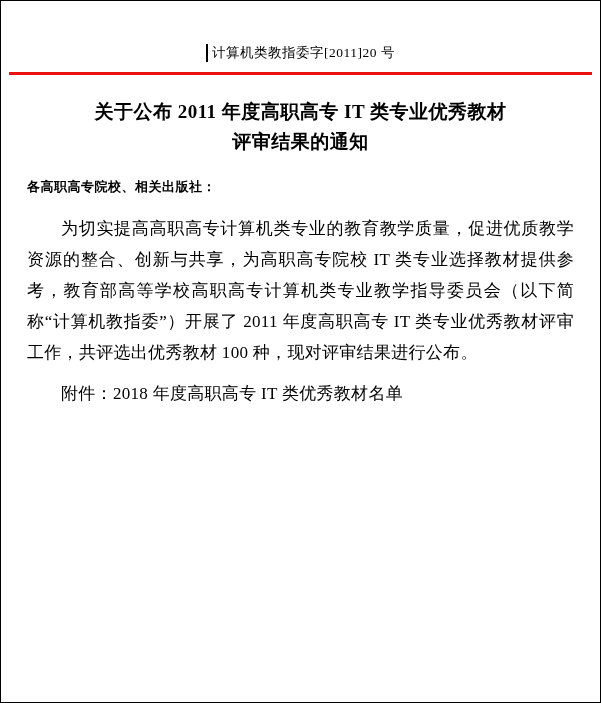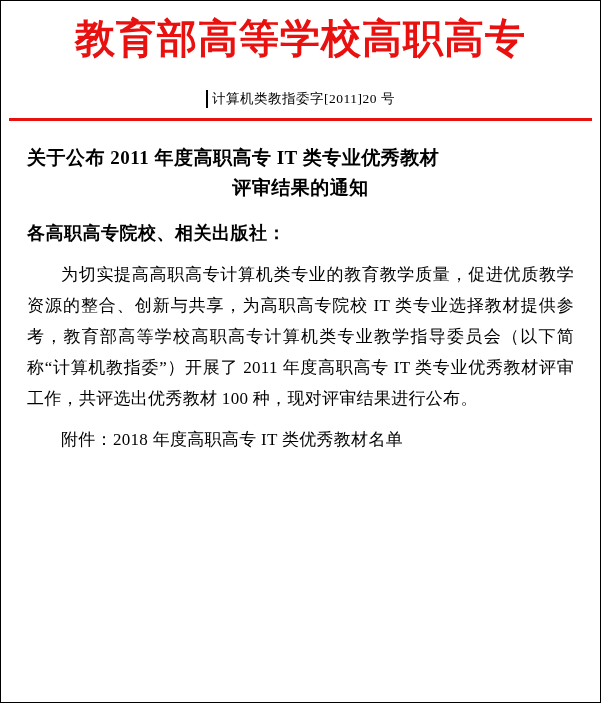--- a/index.html
+++ b/index.html
@@ -55,35 +55,36 @@
     margin: 10px 8px 0 8px;
     height: 3px;
     background: #e8110f;
   }
 
   
   .body-wrap {
     padding: 0 26px;
   }
   .title {
+    text-align: center;
     font-size: 19px;
     font-weight: bold;
     line-height: 30px;
     margin-top: 22px;
     letter-spacing: 0.5px;
   }
   .title-2 {
     text-align: center;
     font-size: 19px;
     font-weight: bold;
     line-height: 30px;
     letter-spacing: 0.5px;
   }
   .salutation {
-    font-size: 18px;
+    font-size: 13px;
     font-weight: bold;
     line-height: 28px;
     margin-top: 16px;
     letter-spacing: 0.5px;
   }
   .para {
     font-size: 17px;
     line-height: 31px;
     text-align: justify;
     text-justify: inter-ideograph;
@@ -98,21 +99,20 @@
     margin-top: 10px;
     letter-spacing: 0.3px;
   }
 </style>
 </head>
 <body>
 
 <div class="page">
 
   <div class="masthead">
-    <div class="masthead-line">教育部高等学校高职高专</div>
   </div>
 
   <div class="docnum-wrap">
     <span class="docnum">计算机类教指委字[2011]20 号</span>
   </div>
 
   <div class="red-rule"></div>
 
   <div class="body-wrap">
     <div class="title">关于公布 2011 年度高职高专 IT 类专业优秀教材</div>

